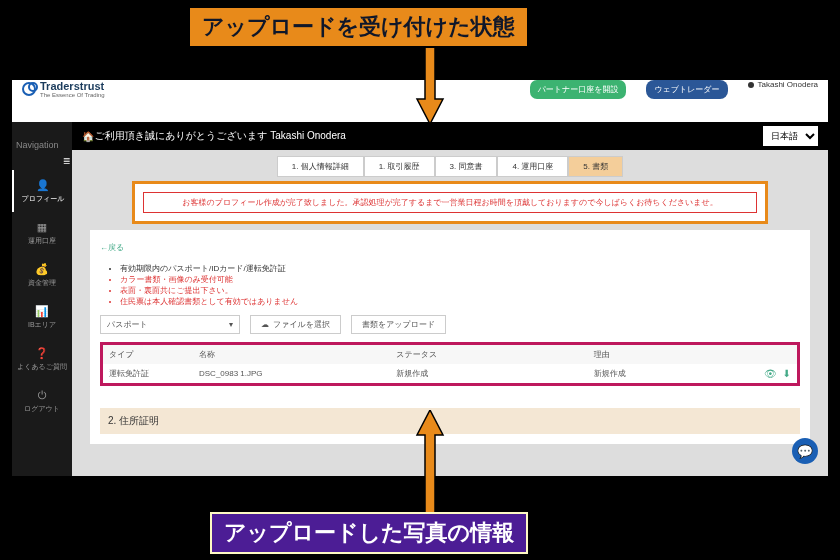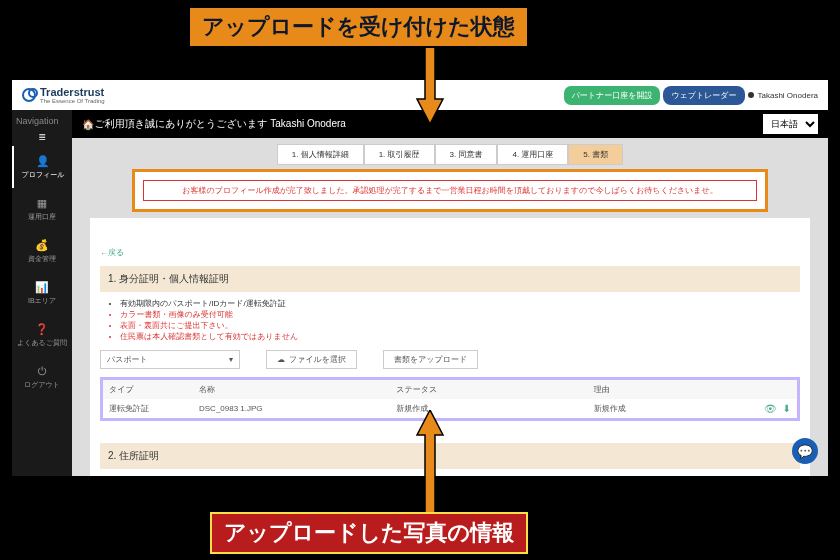--- a/index.html
+++ b/index.html
@@ -1,59 +1,59 @@
 <!DOCTYPE html>
 <html><head>
 <meta charset="utf-8">
 <style>
 *{box-sizing:border-box;margin:0;padding:0;font-family:Arial,"Hiragino Sans","Yu Gothic",sans-serif}
 body{background:#000;width:840px;height:560px;position:relative;overflow:hidden}
 .callout-top{position:absolute;top:6px;left:188px;background:#e88a1a;color:#0f172a;font-size:22px;font-weight:bold;padding:4px 12px;border:2px solid #000;z-index:50}
-.callout-bottom{position:absolute;bottom:6px;left:210px;background:#b91c1c;color:#fff;font-size:22px;font-weight:bold;padding:4px 12px;border:2px solid #fde047;z-index:50}
+.callout-bottom{position:absolute;bottom:6px;left:210px;background:#4c1d95;color:#fff;font-size:22px;font-weight:bold;padding:4px 12px;border:2px solid #fef9c3;z-index:50}
 .arrow{position:absolute;z-index:49}
 .arrow-down{left:415px;top:44px;width:30px;height:80px}
 .arrow-up{left:415px;bottom:44px;width:30px;height:106px}
 .arrow svg{width:100%;height:100%}
 .app{position:absolute;top:80px;left:12px;right:12px;bottom:84px;background:#ddd;display:flex;flex-direction:column}
-.topbar{height:30px;background:#fff;display:flex;align-items:center;padding:0 10px;gap:3px}
+.topbar{height:42px;background:#fff;display:flex;align-items:flex-start;padding:0 10px;gap:20px}
 .logo{display:flex;align-items:center;gap:4px;font-size:11px;font-weight:bold;color:#1a3b5c}
 .logo-icon{width:14px;height:14px;border:2px solid #1a5fb4;border-radius:50%;position:relative}
 .logo-icon::after{content:"";position:absolute;width:6px;height:6px;border:2px solid #1a5fb4;border-radius:50%;right:-4px;top:-2px}
 .logo-sub{font-size:6px;color:#666;font-weight:normal;display:block}
 .topbar-spacer{flex:1}
 .btn-green{background:#3cb371;color:#fff;border:none;padding:4px 8px;font-size:8px;border-radius:7px}
 .btn-blue{background:#2b5797;color:#fff;border:none;padding:4px 8px;font-size:8px;border-radius:8px}
 .user-chip{display:flex;align-items:center;gap:4px;font-size:8px;color:#333}
 .user-dot{width:6px;height:6px;background:#333;border-radius:50%}
 .body-row{flex:1;display:flex;overflow:hidden}
-.sidenav{width:60px;background:#1a1a1a;display:flex;flex-direction:column;align-items:center;padding-top:4px}
+.sidenav{width:60px;background:#1a1a1a;display:flex;flex-direction:column;align-items:flex-end;padding-top:16px}
 .nav-toggle{color:#888;font-size:9px;align-self:stretch;text-align:left;padding:2px 4px}
 .hamburger{color:#fff;font-size:12px;padding:2px}
 .nav-item{color:#999;font-size:7px;text-align:center;padding:8px 2px;display:flex;flex-direction:column;align-items:center;gap:2px;width:100%}
 .nav-item.active{color:#fff;border-left:2px solid #fff}
 .nav-ico{width:14px;height:14px;display:flex;align-items:center;justify-content:center;font-size:11px}
 .main{flex:1;display:flex;flex-direction:column;overflow:hidden}
 .welcome-bar{background:#000;color:#fff;display:flex;align-items:center;padding:4px 10px;font-size:10px}
 .welcome-bar .spacer{flex:1}
 .lang-select{background:#fff;color:#000;border:none;font-size:9px;padding:4px 4px}
 .content{background:#ddd;flex:1;padding:6px 10px;overflow:hidden}
 .tabs{display:flex;gap:0;margin-bottom:4px;justify-content:center}
 .tab{background:#fff;border:1px solid #ccc;padding:4px 14px;font-size:8px;color:#333}
 .tab.active{background:#f4ce9a}
 .alert-box{border:3px solid #e88a1a;background:#fff;padding:8px;margin:2px 50px 6px}
 .alert-inner{border:1px solid #d33;color:#d33;font-size:8px;padding:4px;text-align:center}
-.panel{background:#fff;margin:0 8px;padding:23px 10px}
+.panel{background:#fff;margin:0 8px;padding:6px 10px}
 .back-link{color:#4a8;font-size:8px;margin-bottom:4px;display:inline-block}
 .section-head{background:#f4e7d4;padding:6px 8px;font-size:10px;color:#333;margin:4px 0}
 .bullets{list-style:disc;padding-left:20px;font-size:8px;color:#333;margin:6px 0}
 .bullets li.red{color:#d33}
-.controls-row{display:flex;gap:26px;align-items:center;margin:8px 0}
+.controls-row{display:flex;gap:10px;align-items:center;margin:8px 0}
 .select-box{border:1px solid #ccc;padding:3px 6px;font-size:8px;min-width:140px;display:flex;justify-content:space-between;align-items:center;color:#555}
 .btn-outline{border:1px solid #ccc;background:#fff;padding:3px 10px;font-size:8px;display:flex;align-items:center;gap:4px;color:#555}
-.upload-table{border:3px solid #c4b5fd;margin-top:8px}
+.upload-table{border:3px solid #be185d;margin-top:8px}
 .thead{display:flex;background:#f7f7f7;font-size:8px;color:#555;padding:4px 6px}
 .trow{display:flex;font-size:8px;color:#555;padding:4px 6px;background:#fff;align-items:center}
 .col{flex:1}
 .col.sm{flex:0 0 90px}
 .row-actions{display:flex;gap:6px;color:#4a8}
 .eye-ico,.dl-ico{font-size:10px}
 .chat-bubble{position:absolute;right:22px;bottom:96px;width:26px;height:26px;background:#1a5fb4;border-radius:50%;display:flex;align-items:center;justify-content:center;color:#fff;font-size:13px;z-index:40}
 </style>
 </head>
 <body>
@@ -131,21 +131,20 @@
           <div class="tab">4. 運用口座</div>
           <div class="tab active">5. 書類</div>
         </div>
 
         <div class="alert-box">
           <div class="alert-inner">お客様のプロフィール作成が完了致しました。承認処理が完了するまで一営業日程お時間を頂戴しておりますので今しばらくお待ちくださいませ。</div>
         </div>
 
         <div class="panel">
           <a class="back-link">←戻る</a>
-          <div class="section-head">1. 身分証明・個人情報証明</div>
           <ul class="bullets">
             <li>有効期限内のパスポート/IDカード/運転免許証</li>
             <li class="red">カラー書類・画像のみ受付可能</li>
             <li class="red">表面・裏面共にご提出下さい。</li>
             <li class="red">住民票は本人確認書類として有効ではありません</li>
           </ul>
 
           <div class="controls-row">
             <div class="select-box">
               <span>パスポート</span>

